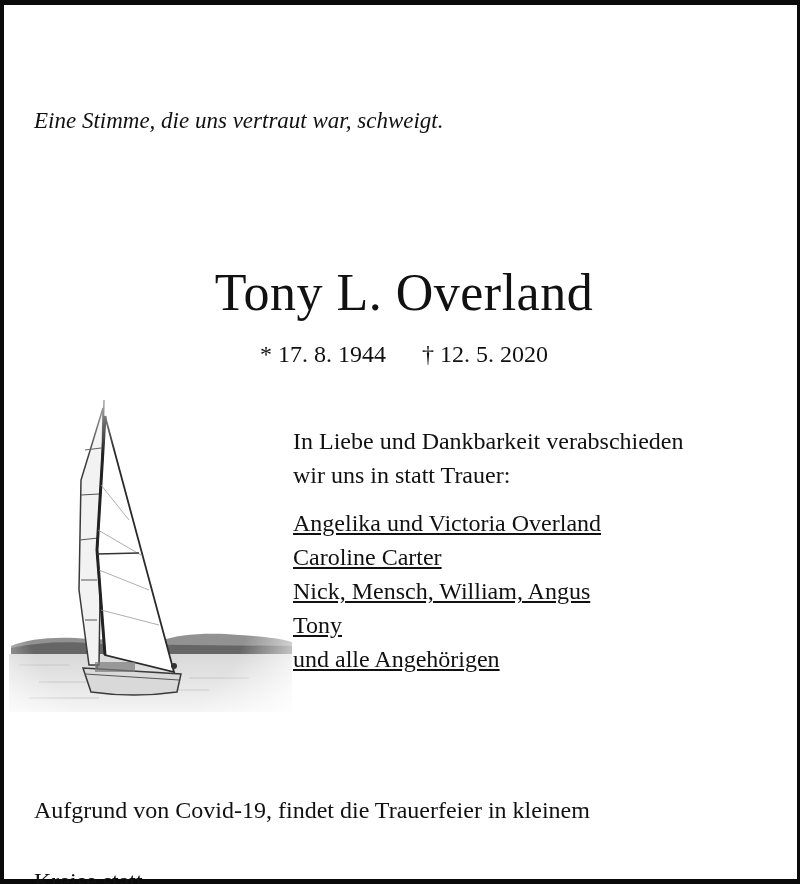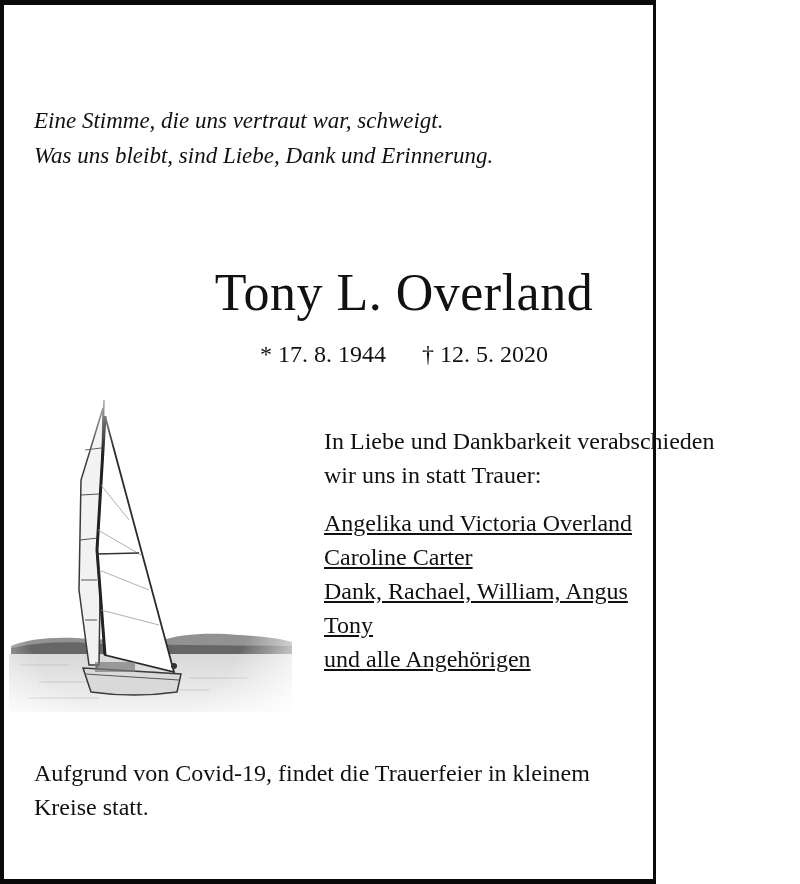--- a/index.html
+++ b/index.html
@@ -1,18 +1,18 @@
 <!DOCTYPE html>
 <html><head>
   <meta charset="utf-8">
   <style>
     html, body { margin: 0; padding: 0; background: #ffffff; }
     body { width: 800px; height: 884px; position: relative; overflow: hidden; }
     .frame {
-      position: absolute; left: 0; top: 0; width: 656px; height: 884px;
+      position: absolute; left: 0; top: 0; width: 800px; height: 884px;
       box-sizing: border-box;
       border-top: 5px solid #0a0a0a;
       border-left: 4px solid #0a0a0a;
       border-right: 3px solid #0a0a0a;
       border-bottom: 5px solid #0a0a0a;
       background: #ffffff;
       font-family: "Liberation Serif", "DejaVu Serif", serif;
       color: #111111;
     }
     .poem {
@@ -29,38 +29,37 @@
       position: absolute; left: 0; width: 800px; top: 334px;
       text-align: center; font-size: 24px; line-height: 30px;
       white-space: pre;
     }
     .dates .gap { display: inline-block; width: 36px; }
     .photo {
       position: absolute; left: 5px; top: 385px; width: 283px; height: 322px;
     }
     .mourners {
       position: absolute; left: 289px; top: 419px;
-      font-size: 24px; line-height: 34px; margin-left: 31px;
+      font-size: 24px; line-height: 34px;
     }
     .mourners .intro div, .mourners .names div { white-space: nowrap; }
     .mourners .names { margin-top: 14px; text-decoration: underline; }
     .notice {
       position: absolute; left: 30px; top: 751px;
       font-size: 24px; line-height: 34px;
     }
-    .notice div { white-space: nowrap; }
+    .notice div { white-space: nowrap; margin-top: 37px; }
   </style>
 </head>
 <body>
 
 <div class="frame">
 
   <div class="poem">
     <div>Eine Stimme, die uns vertraut war, schweigt.</div>
-    <div>Was uns bleibt, sind Liebe, Dank und Erinnerung.</div>
   </div>
 
   <div class="name">Tony L. Overland</div>
 
   <div class="dates"><span>* 17. 8. 1944</span><span class="gap"></span><span>† 12. 5. 2020</span></div>
 
   <svg class="photo" viewBox="0 0 283 322" xmlns="http://www.w3.org/2000/svg">
     <defs>
       <radialGradient id="vig" cx="0.45" cy="0.6" r="0.7">
         <stop offset="0.6" stop-color="#ffffff" stop-opacity="0"></stop>
@@ -115,21 +114,21 @@
   </svg>
 
   <div class="mourners">
     <div class="intro">
       <div>In Liebe und Dankbarkeit verabschieden</div>
       <div>wir uns in statt Trauer:</div>
     </div>
     <div class="names">
       <div>Angelika und Victoria Overland</div>
       <div>Caroline Carter</div>
-      <div>Dank, Rachael, William, Angus</div>
+      <div>Nick, Mensch, William, Angus</div>
       <div>Tony</div>
       <div>und alle Angehörigen</div>
     </div>
   </div>
 
   <div class="notice">
     <div>Aufgrund von Covid-19, findet die Trauerfeier in kleinem</div>
     <div>Kreise statt.</div>
   </div>
 

